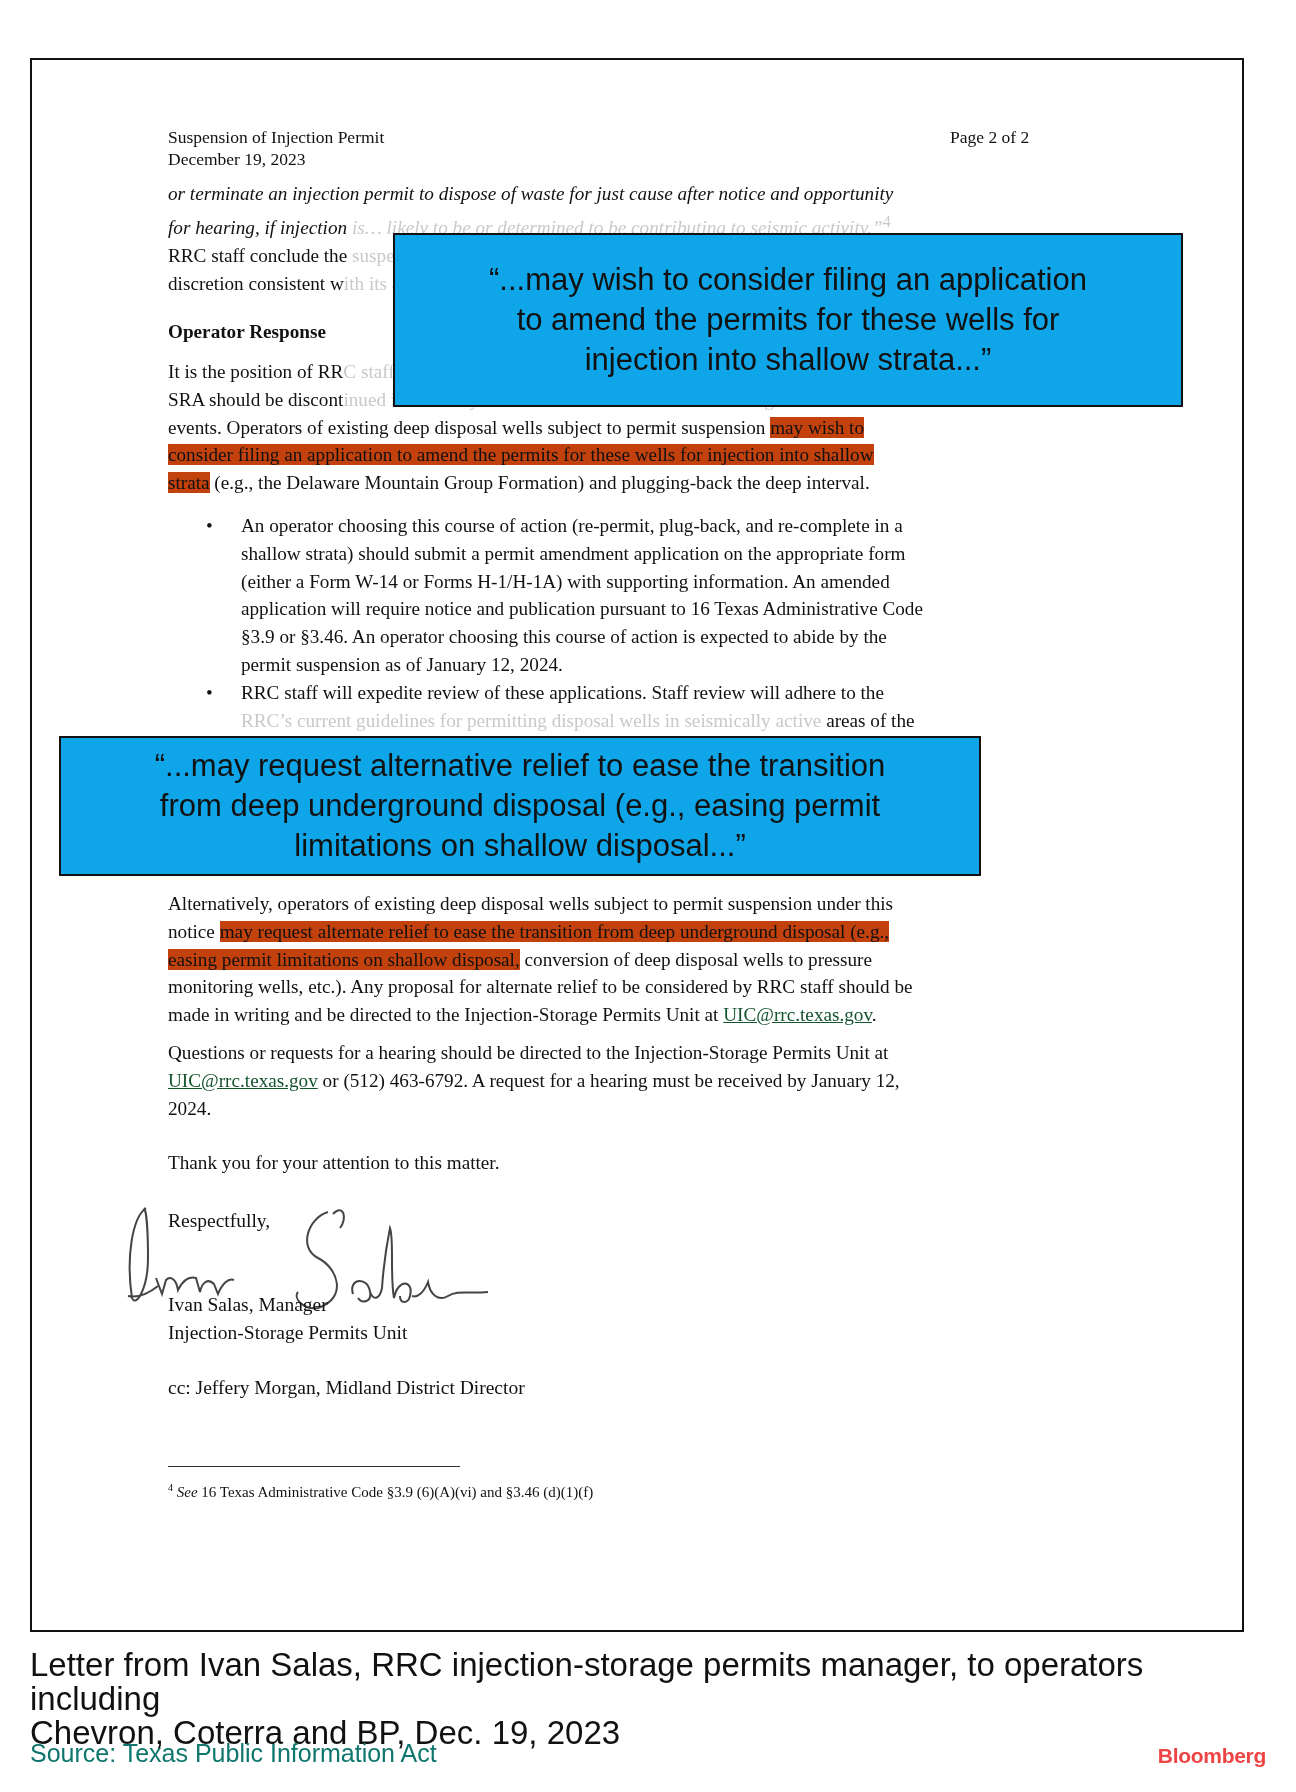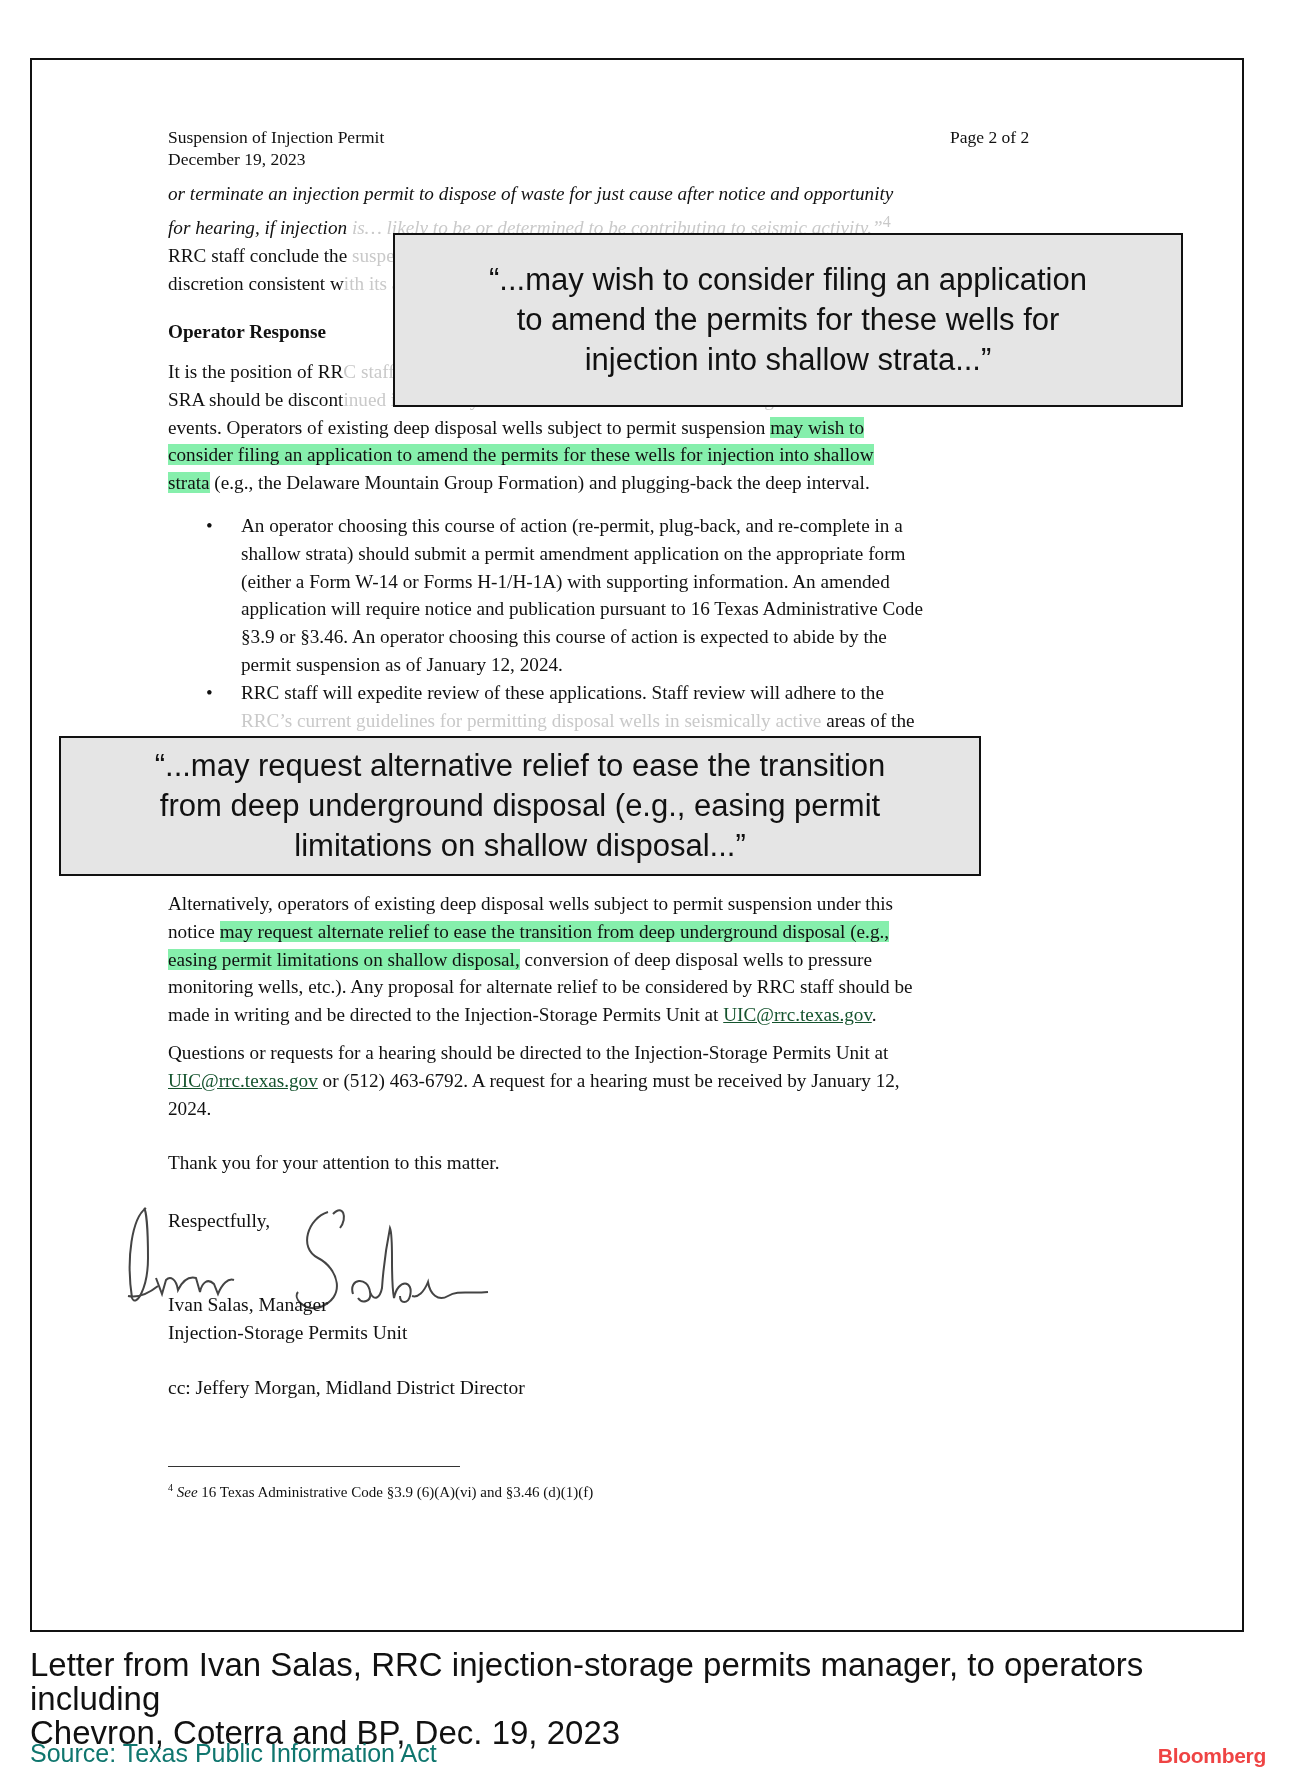--- a/index.html
+++ b/index.html
@@ -5,26 +5,26 @@
   html, body { margin: 0; padding: 0; background: #ffffff; }
   body { width: 1296px; height: 1792px; position: relative; overflow: hidden; font-family: "Liberation Serif", serif; color: #111; }
   .frame { position: absolute; left: 30px; top: 58px; width: 1214px; height: 1574px; border: 2px solid #111; box-sizing: border-box; background: #fff; }
   .hdr { position: absolute; font-size: 17.5px; line-height: 22px; }
   .hdr-left { left: 168px; top: 126px; }
   .hdr-right { left: 950px; top: 126px; }
   .p { position: absolute; left: 168px; width: 950px; font-size: 19.2px; line-height: 27.8px; margin: 0; }
   .it { font-style: italic; }
   .faded { color: #c9c9c9; }
   .bold { font-weight: bold; }
-  .hl { background: #86efac; }
+  .hl { background: #c2410c; }
   .link { color: #14532d; text-decoration: underline; }
   .bullets { position: absolute; left: 168px; width: 950px; font-size: 19.2px; line-height: 27.8px; }
   .bullet { position: relative; padding-left: 73px; }
   .bullet .dot { position: absolute; left: 38px; top: 0; }
-  .callout { position: absolute; background: #e5e5e5; border: 2px solid #111; box-sizing: border-box; font-family: "Liberation Sans", sans-serif; font-size: 31px; line-height: 40px; color: #111; text-align: center; display: flex; align-items: center; justify-content: center; }
+  .callout { position: absolute; background: #0ea5e9; border: 2px solid #111; box-sizing: border-box; font-family: "Liberation Sans", sans-serif; font-size: 31px; line-height: 40px; color: #111; text-align: center; display: flex; align-items: center; justify-content: center; }
   .callout-1 { left: 393px; top: 233px; width: 790px; height: 174px; }
   .callout-2 { left: 59px; top: 736px; width: 922px; height: 140px; }
   .callout span { display: block; }
   .sig { position: absolute; left: 118px; top: 1198px; width: 390px; height: 120px; }
   .sigblock { position: absolute; left: 168px; font-size: 19.5px; line-height: 28px; }
   .fn-rule { position: absolute; left: 168px; top: 1466px; width: 292px; height: 1px; background: #333; }
   .fn { position: absolute; left: 168px; top: 1478px; font-size: 15px; line-height: 20px; }
   .fn sup { font-size: 10px; }
   .caption { position: absolute; left: 30px; top: 1648px; width: 1200px; font-family: "Liberation Sans", sans-serif; font-size: 33px; line-height: 34px; color: #111; }
   .source { position: absolute; left: 30px; top: 1737px; font-family: "Liberation Sans", sans-serif; font-size: 25px; line-height: 32px; color: #0f766e; }

